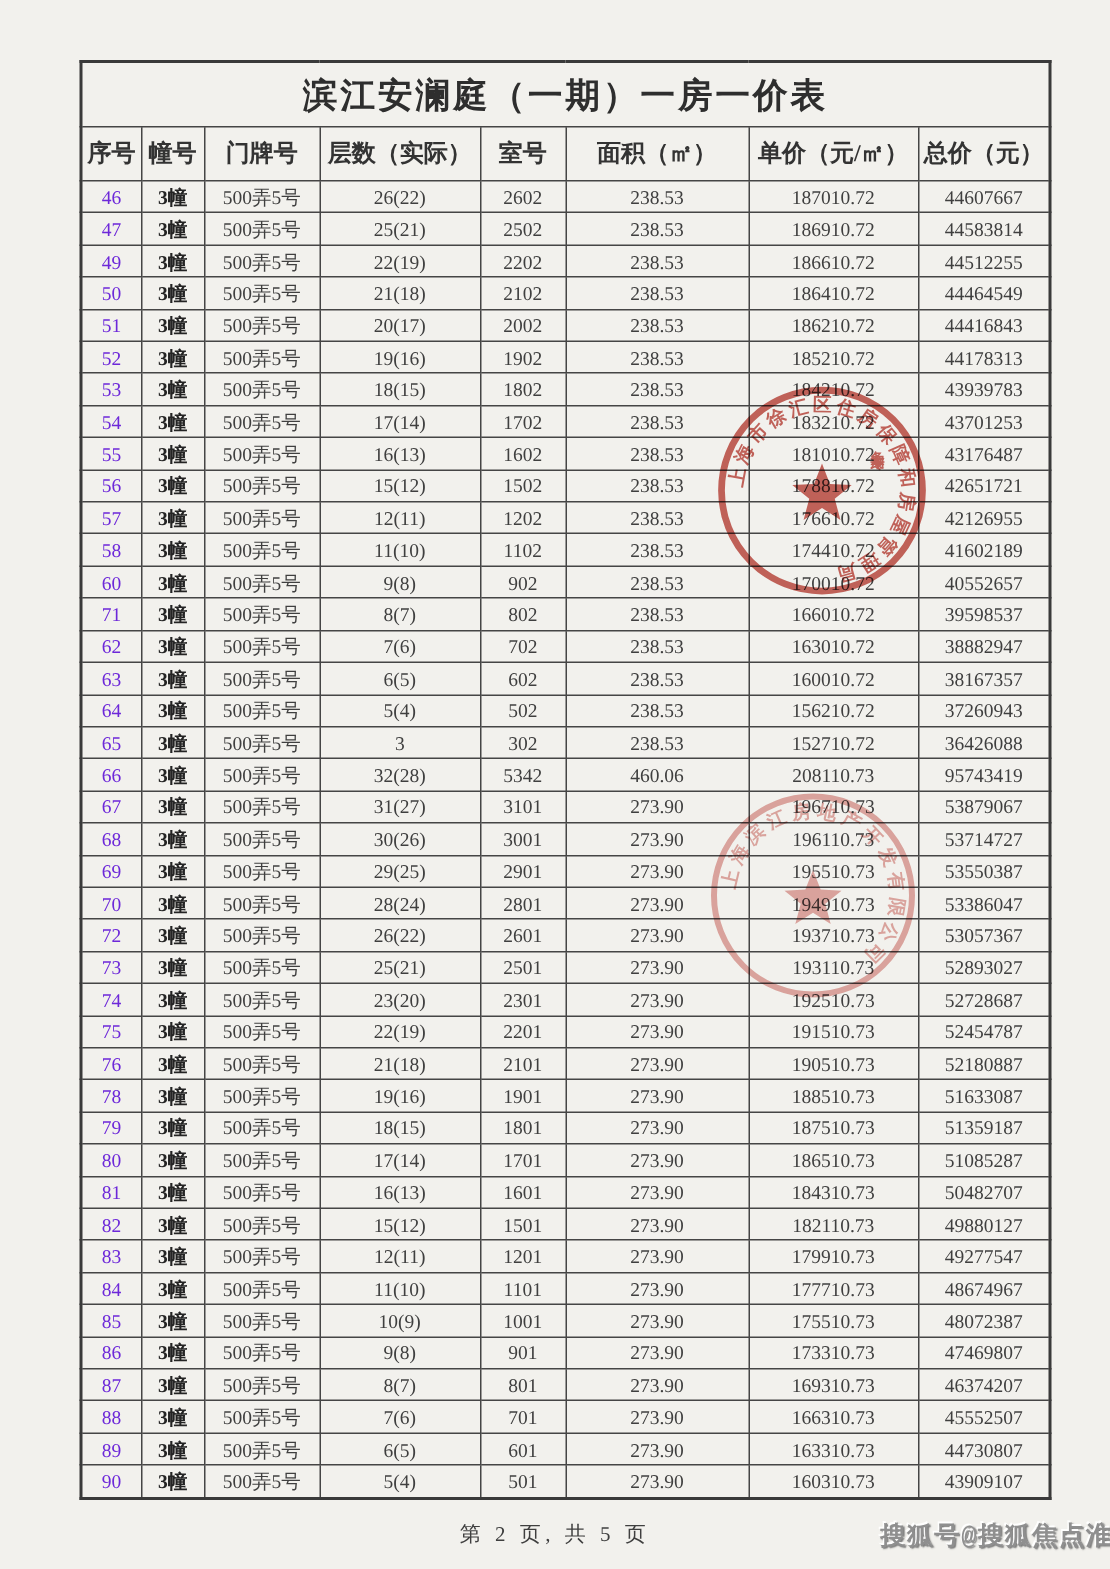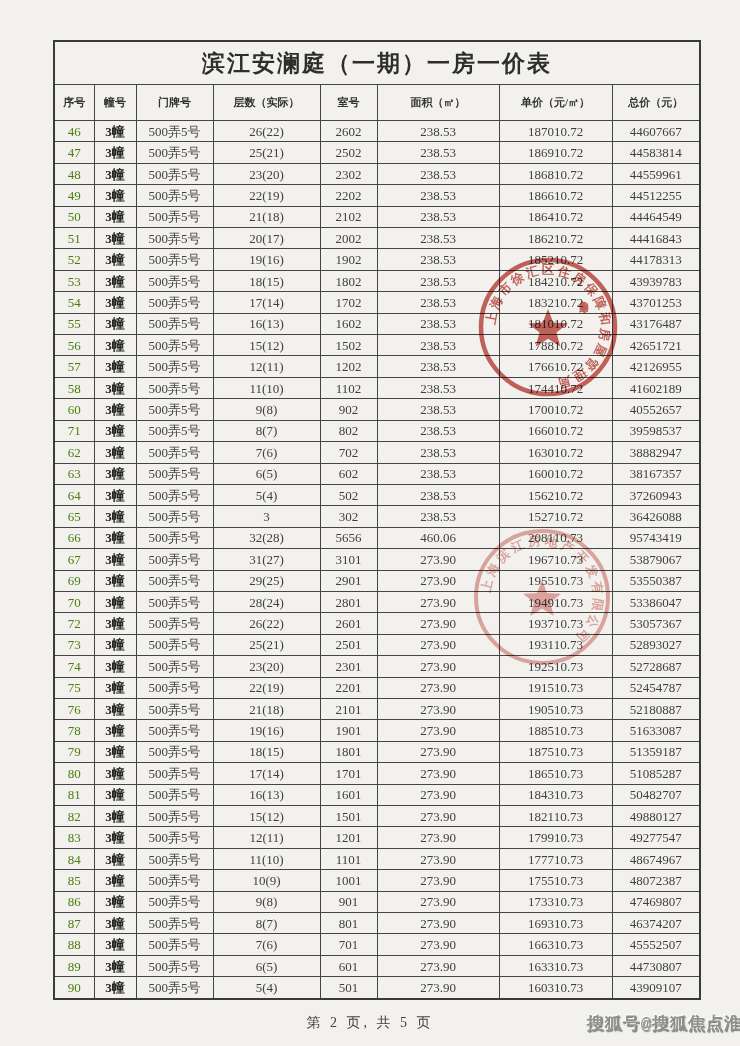--- a/index.html
+++ b/index.html
@@ -26,28 +26,28 @@
     overflow:hidden;white-space:nowrap;
   }
   table.price{border:2px solid #3a3a3a;}
   tr.title-row th{
     height:42px;
     font-size:23px;font-weight:bold;color:#2e2e2e;
     letter-spacing:2px;
   }
   tr.header-row th{
     height:35px;
-    font-size:11px;font-weight:bold;color:#333;
+    font-size:16px;font-weight:bold;color:#333;
   }
   tbody td{
     height:19.6px;
     font-size:13px;line-height:19px;
   }
   tbody td.c1{font-weight:bold;color:#242424;}
-  tbody td.c0{color:#4d7c0f;}
+  tbody td.c0{color:#6d28d9;}
   
   .stamp{
     position:absolute;
     mix-blend-mode:multiply;
     filter:blur(0.5px);
     pointer-events:none;
   }
   .stamp-1{left:468px;top:247px;opacity:0.8;}
   .stamp-2{left:467px;top:522px;opacity:0.45;}
   
@@ -110,30 +110,20 @@
           <td class="c0">47</td>
           <td class="c1">3幢</td>
           <td class="c2">500弄5号</td>
           <td class="c3">25(21)</td>
           <td class="c4">2502</td>
           <td class="c5">238.53</td>
           <td class="c6">186910.72</td>
           <td class="c7">44583814</td>
         </tr>
         <tr>
-          <td class="c0">48</td>
-          <td class="c1">3幢</td>
-          <td class="c2">500弄5号</td>
-          <td class="c3">23(20)</td>
-          <td class="c4">2302</td>
-          <td class="c5">238.53</td>
-          <td class="c6">186810.72</td>
-          <td class="c7">44559961</td>
-        </tr>
-        <tr>
           <td class="c0">49</td>
           <td class="c1">3幢</td>
           <td class="c2">500弄5号</td>
           <td class="c3">22(19)</td>
           <td class="c4">2202</td>
           <td class="c5">238.53</td>
           <td class="c6">186610.72</td>
           <td class="c7">44512255</td>
         </tr>
         <tr>
@@ -284,34 +274,44 @@
           <td class="c4">302</td>
           <td class="c5">238.53</td>
           <td class="c6">152710.72</td>
           <td class="c7">36426088</td>
         </tr>
         <tr>
           <td class="c0">66</td>
           <td class="c1">3幢</td>
           <td class="c2">500弄5号</td>
           <td class="c3">32(28)</td>
-          <td class="c4">5656</td>
+          <td class="c4">5342</td>
           <td class="c5">460.06</td>
           <td class="c6">208110.73</td>
           <td class="c7">95743419</td>
         </tr>
         <tr>
           <td class="c0">67</td>
           <td class="c1">3幢</td>
           <td class="c2">500弄5号</td>
           <td class="c3">31(27)</td>
           <td class="c4">3101</td>
           <td class="c5">273.90</td>
           <td class="c6">196710.73</td>
           <td class="c7">53879067</td>
+        </tr>
+        <tr>
+          <td class="c0">68</td>
+          <td class="c1">3幢</td>
+          <td class="c2">500弄5号</td>
+          <td class="c3">30(26)</td>
+          <td class="c4">3001</td>
+          <td class="c5">273.90</td>
+          <td class="c6">196110.73</td>
+          <td class="c7">53714727</td>
         </tr>
         <tr>
           <td class="c0">69</td>
           <td class="c1">3幢</td>
           <td class="c2">500弄5号</td>
           <td class="c3">29(25)</td>
           <td class="c4">2901</td>
           <td class="c5">273.90</td>
           <td class="c6">195510.73</td>
           <td class="c7">53550387</td>

